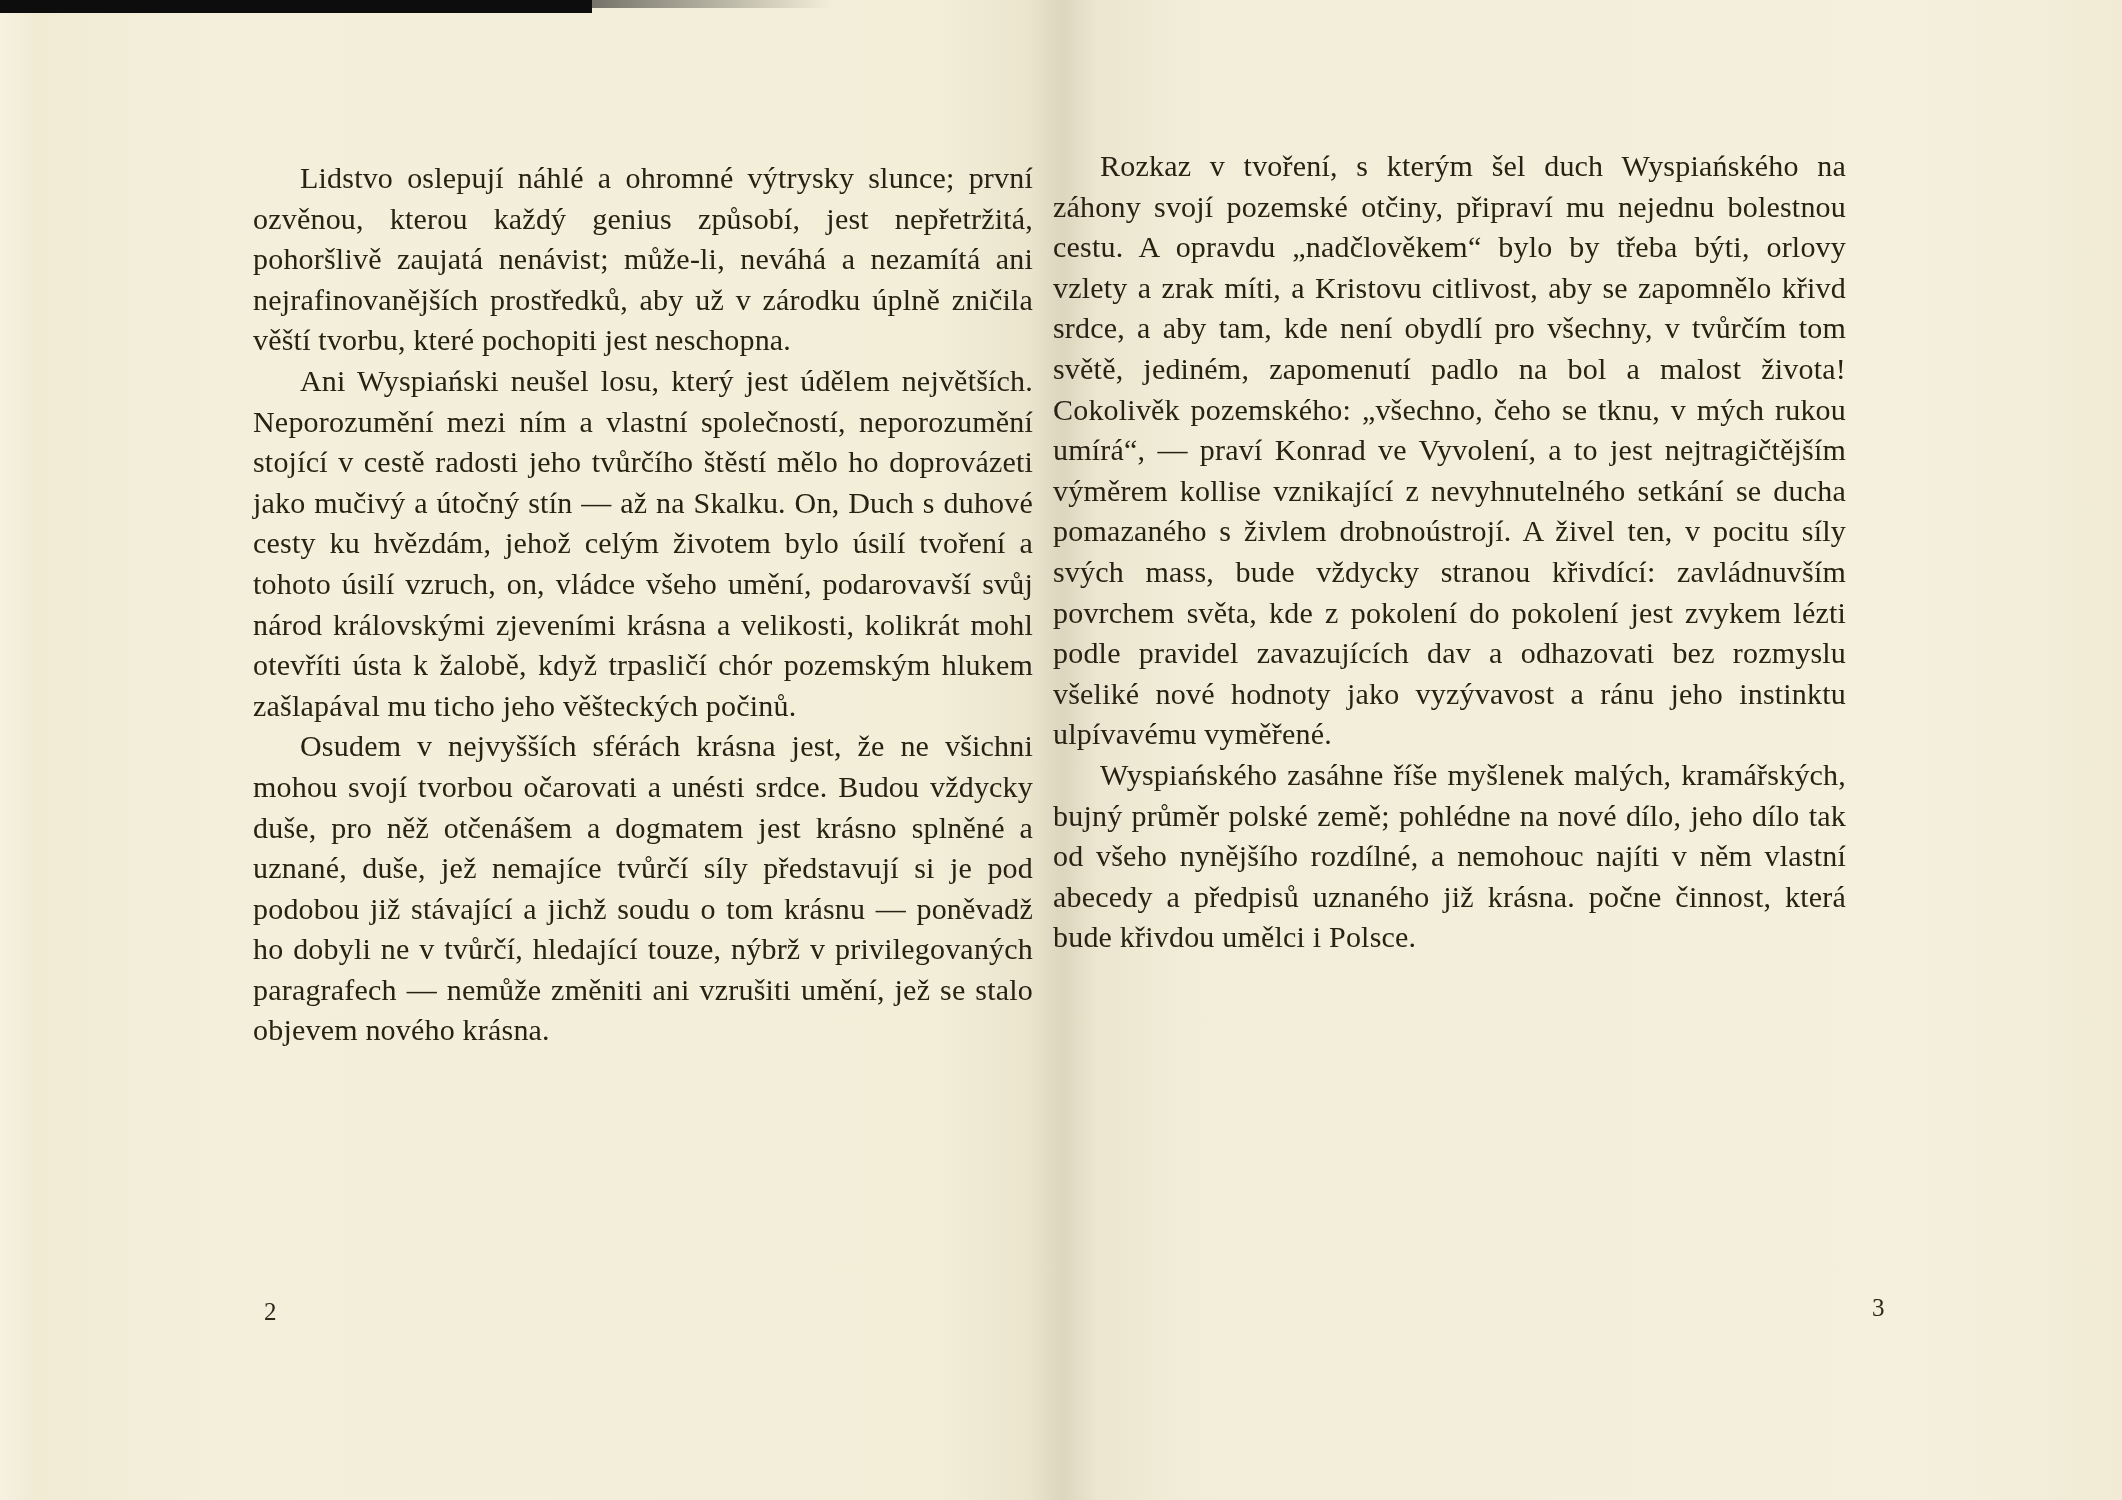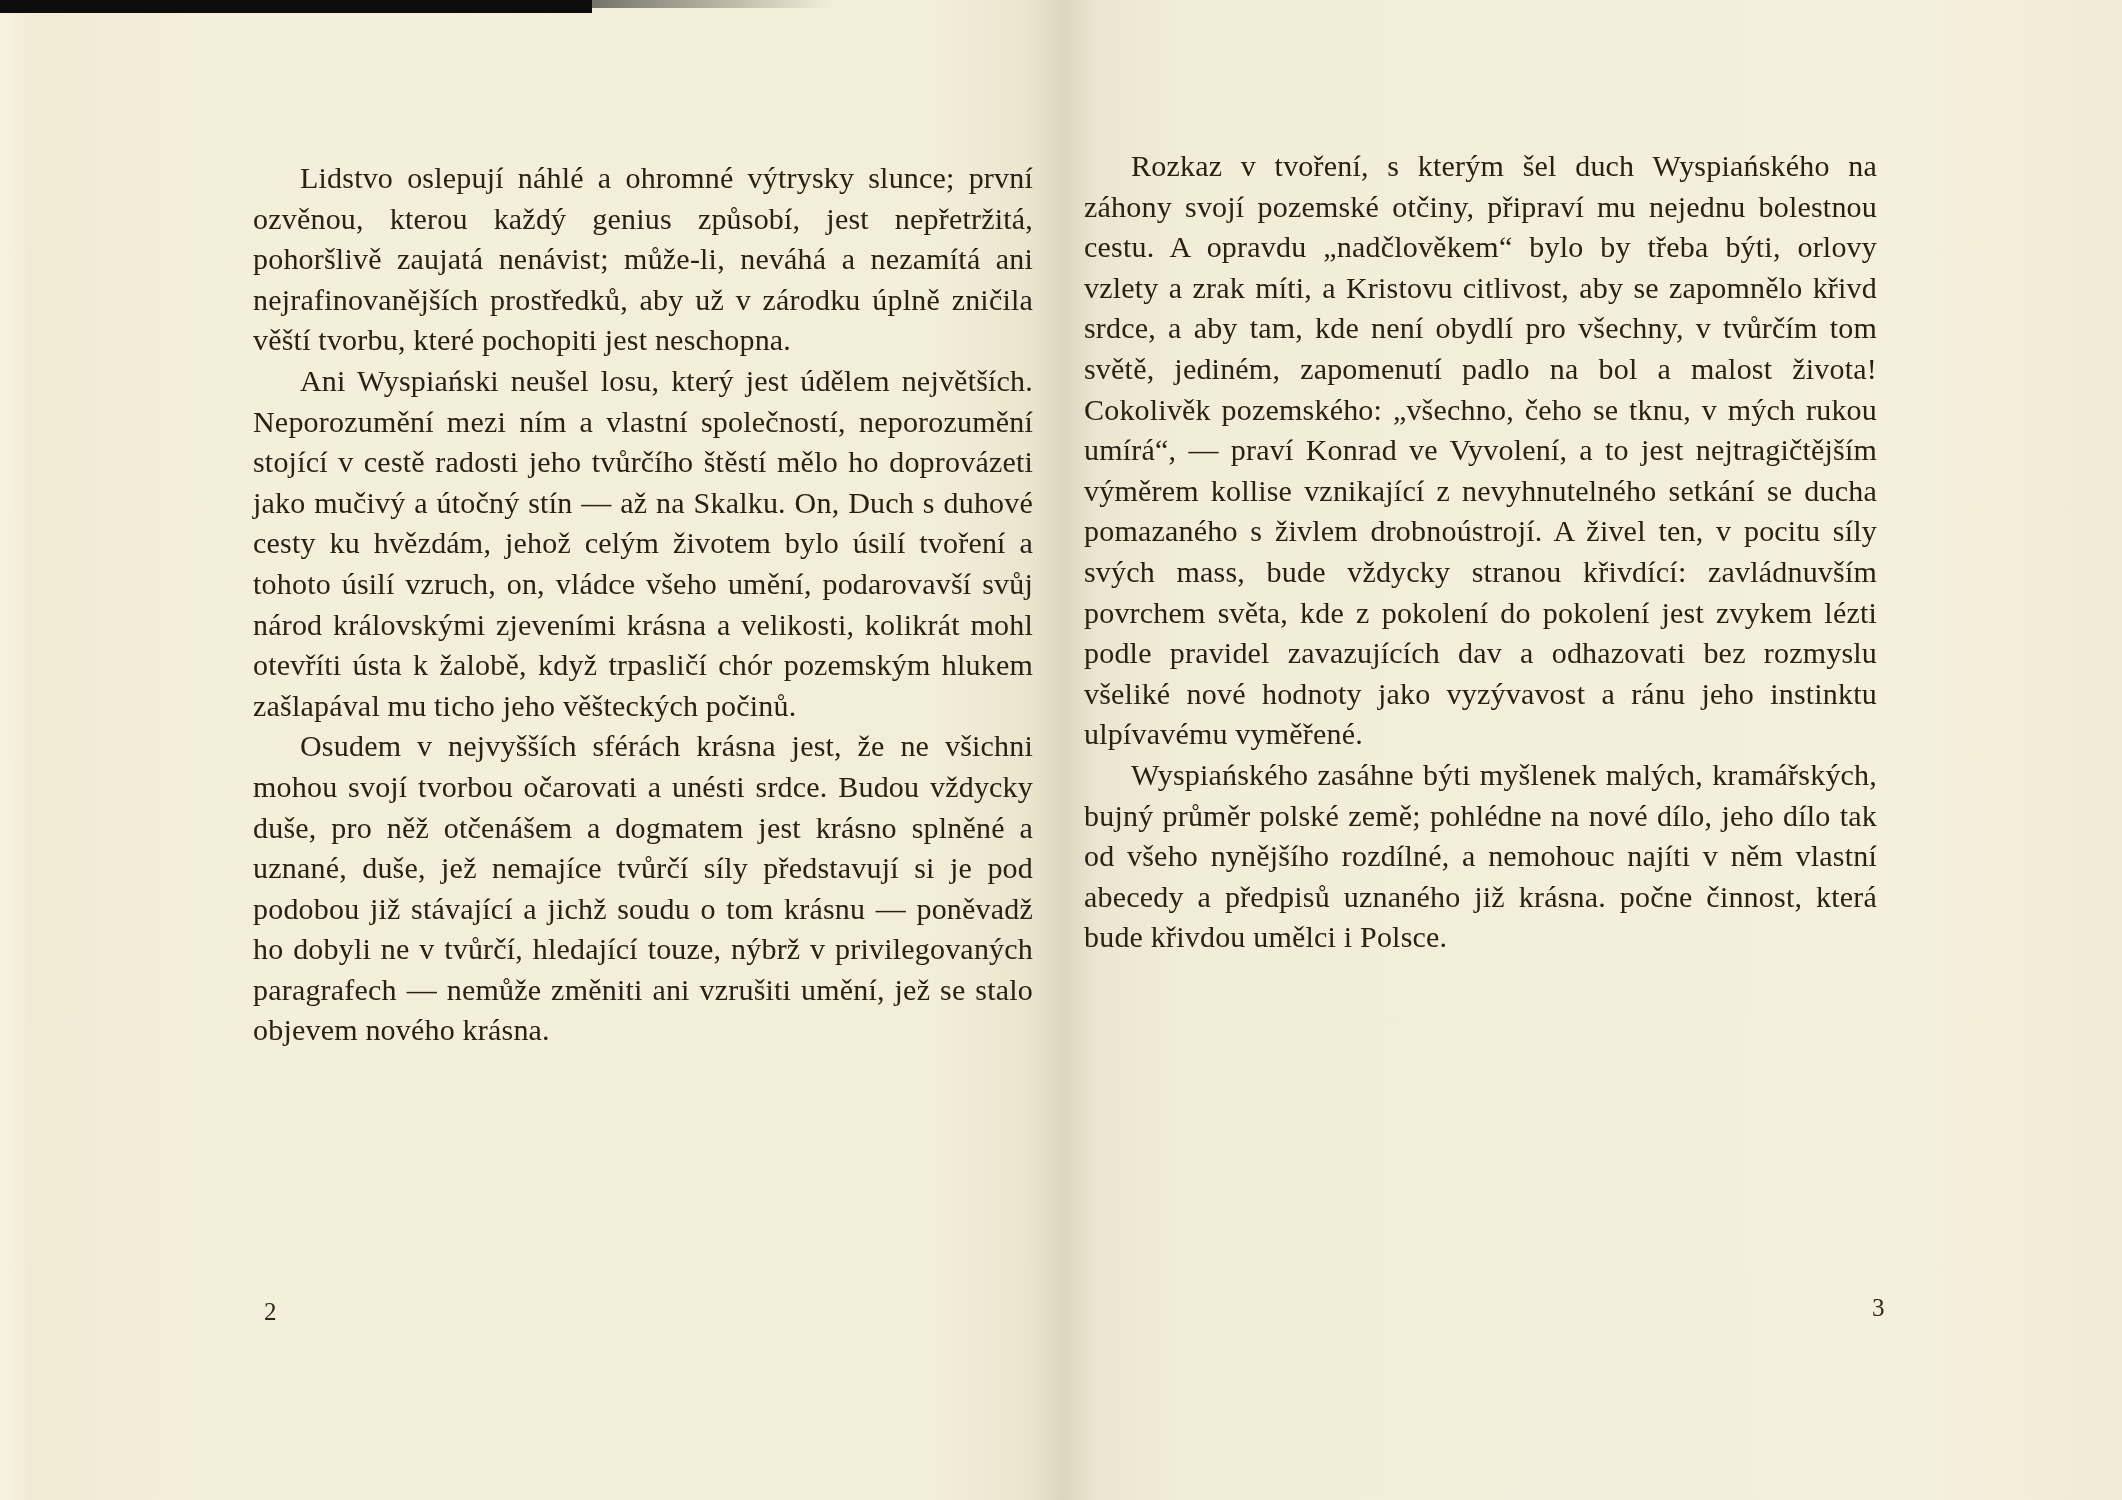--- a/index.html
+++ b/index.html
@@ -69,21 +69,21 @@
     margin: 0;
     padding: 0;
     text-indent: 47px;
   }
   .page-left .text-block {
     left: 253px;
     top: 158px;
     width: 780px;
   }
   .page-right .text-block {
-    left: 1084px;
+    left: 1053px;
     top: 146px;
     width: 793px;
   }
   .page-number {
     position: absolute;
     font-size: 25px;
     color: #2e261a;
   }
   .pn-left {
     left: 264px;
@@ -108,18 +108,18 @@
       <p>Lidstvo oslepují náhlé a ohromné výtrysky slunce; první ozvěnou, kterou každý genius způsobí, jest nepřetržitá, pohoršlivě zaujatá nenávist; může-li, neváhá a nezamítá ani nejrafinovanějších prostředků, aby už v zárodku úplně zničila věští tvorbu, které pochopiti jest neschopna.</p>
       <p>Ani Wyspiański neušel losu, který jest údělem největších. Neporozumění mezi ním a vlastní společností, neporozumění stojící v cestě radosti jeho tvůrčího štěstí mělo ho doprovázeti jako mučivý a útočný stín — až na Skalku. On, Duch s duhové cesty ku hvězdám, jehož celým životem bylo úsilí tvoření a tohoto úsilí vzruch, on, vládce všeho umění, podarovavší svůj národ královskými zjeveními krásna a velikosti, kolikrát mohl otevříti ústa k žalobě, když trpasličí chór pozemským hlukem zašlapával mu ticho jeho věšteckých počinů.</p>
       <p>Osudem v nejvyšších sférách krásna jest, že ne všichni mohou svojí tvorbou očarovati a unésti srdce. Budou vždycky duše, pro něž otčenášem a dogmatem jest krásno splněné a uznané, duše, jež nemajíce tvůrčí síly představují si je pod podobou již stávající a jichž soudu o tom krásnu — poněvadž ho dobyli ne v tvůrčí, hledající touze, nýbrž v privilegovaných paragrafech — nemůže změniti ani vzrušiti umění, jež se stalo objevem nového krásna.</p>
     </div>
     <div class="page-number pn-left">2</div>
   </section>
 
   <section class="page page-right">
     <div class="text-block">
       <p>Rozkaz v tvoření, s kterým šel duch Wyspiańského na záhony svojí pozemské otčiny, připraví mu nejednu bolestnou cestu. A opravdu „nadčlověkem“ bylo by třeba býti, orlovy vzlety a zrak míti, a Kristovu citlivost, aby se zapomnělo křivd srdce, a aby tam, kde není obydlí pro všechny, v tvůrčím tom světě, jediném, zapomenutí padlo na bol a malost života! Cokolivěk pozemského: „všechno, čeho se tknu, v mých rukou umírá“, — praví Konrad ve Vyvolení, a to jest nejtragičtějším výměrem kollise vznikající z nevyhnutelného setkání se ducha pomazaného s živlem drobnoústrojí. A živel ten, v pocitu síly svých mass, bude vždycky stranou křivdící: zavládnuvším povrchem světa, kde z pokolení do pokolení jest zvykem lézti podle pravidel zavazujících dav a odhazovati bez rozmyslu všeliké nové hodnoty jako vyzývavost a ránu jeho instinktu ulpívavému vyměřené.</p>
-      <p>Wyspiańského zasáhne býti myšlenek malých, kramářských, bujný průměr polské země; pohlédne na nové dílo, jeho dílo tak od všeho nynějšího rozdílné, a nemohouc najíti v něm vlastní abecedy a předpisů uznaného již krásna. počne činnost, která bude křivdou umělci i Polsce.</p>
+      <p>Wyspiańského zasáhne říše myšlenek malých, kramářských, bujný průměr polské země; pohlédne na nové dílo, jeho dílo tak od všeho nynějšího rozdílné, a nemohouc najíti v něm vlastní abecedy a předpisů uznaného již krásna. počne činnost, která bude křivdou umělci i Polsce.</p>
     </div>
     <div class="page-number pn-right">3</div>
   </section>
 
 </div>
 
 </body></html>

